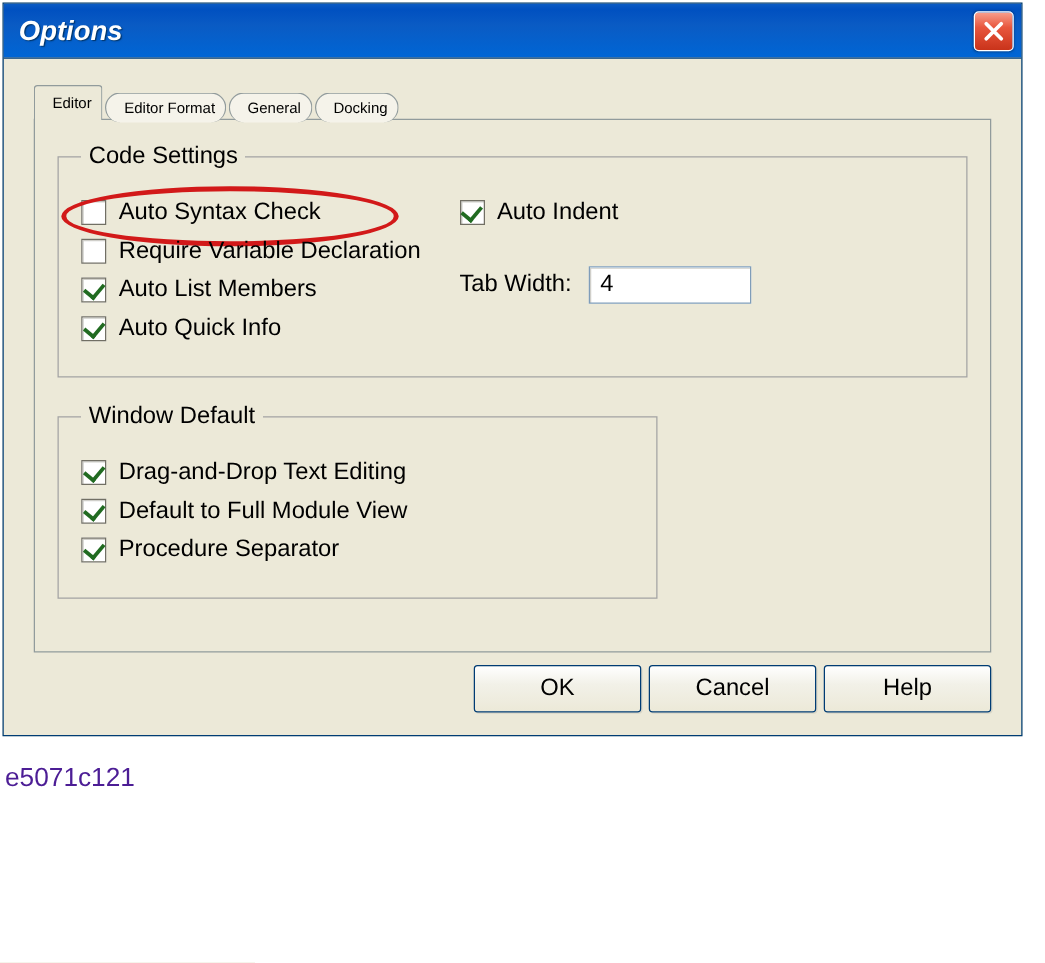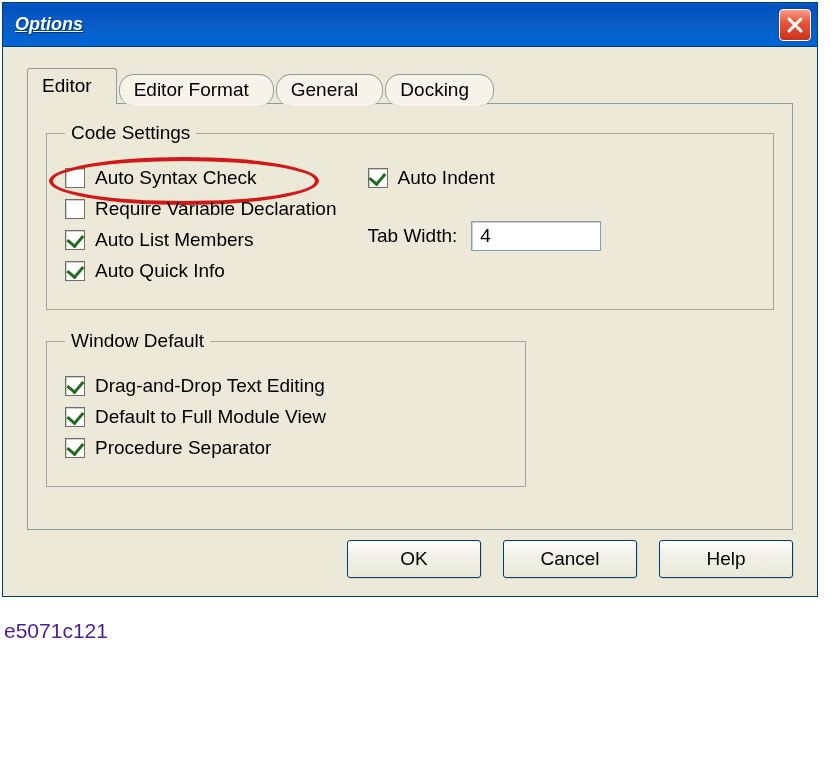--- a/index.html
+++ b/index.html
@@ -22,24 +22,23 @@
       background: linear-gradient(to bottom, #0a5bc4 0%, #0050c0 10%, #0a5bc4 40%, #0066d5 100%);
       display: flex;
       align-items: center;
       justify-content: space-between;
       padding: 0 6px 0 12px;
       border-bottom: 1px solid #003c74;
     }
     .title {
       color: #fff;
       font-weight: bold;
-      font-size: 18px;
+      font-size: 22px;
       font-style: italic;
       text-shadow: 1px 1px 1px #003366;
-      text-decoration: underline;
     }
     .close-btn {
       width: 32px;
       height: 32px;
       background: linear-gradient(to bottom, #f89e8c 0%, #e8563d 40%, #c9331a 100%);
       border: 1px solid #fff;
       border-radius: 4px;
       display: flex;
       align-items: center;
       justify-content: center;
@@ -51,32 +50,32 @@
     }
     .close-btn svg { display: block; }
     .content {
       padding: 20px 24px 18px 24px;
     }
     .tab-strip {
       display: flex;
       align-items: flex-end;
     }
     .tab {
-      padding: 6px 24px 7px 14px;
+      padding: 6px 8px 7px 14px;
       border-top: 1px solid #919b9c;
       border-left: 1px solid #919b9c;
       border-right: 1px solid #919b9c;
       border-bottom: none;
       border-top-left-radius: 3px;
       border-top-right-radius: 3px;
       margin-right: 2px;
       background: #ece9d8;
       position: relative;
       top: 1px;
-      font-size: 19px;
+      font-size: 12px;
       cursor: pointer;
     }
     .tab.inactive {
       background: #f5f3ea;
       top: 3px;
       padding-top: 4px;
       padding-bottom: 5px;
       border-radius: 15px;
     }
     .tab.active {
@@ -153,21 +152,21 @@
       border: 1px solid #7f9db9;
       background: #fff;
       padding: 2px 8px;
       font-family: inherit;
       font-size: 19px;
       box-shadow: inset 1px 1px 0 #d0cfca;
     }
     .button-row {
       display: flex;
       justify-content: flex-end;
-      gap: 22px;
+      gap: 6px;
       margin-top: 10px;
     }
     .btn {
       width: 134px;
       height: 38px;
       border: 1px solid #003c74;
       background: linear-gradient(to bottom, #fff 0%, #f2f1e8 40%, #ece9d8 100%);
       border-radius: 3px;
       font-family: inherit;
       font-size: 19px;

